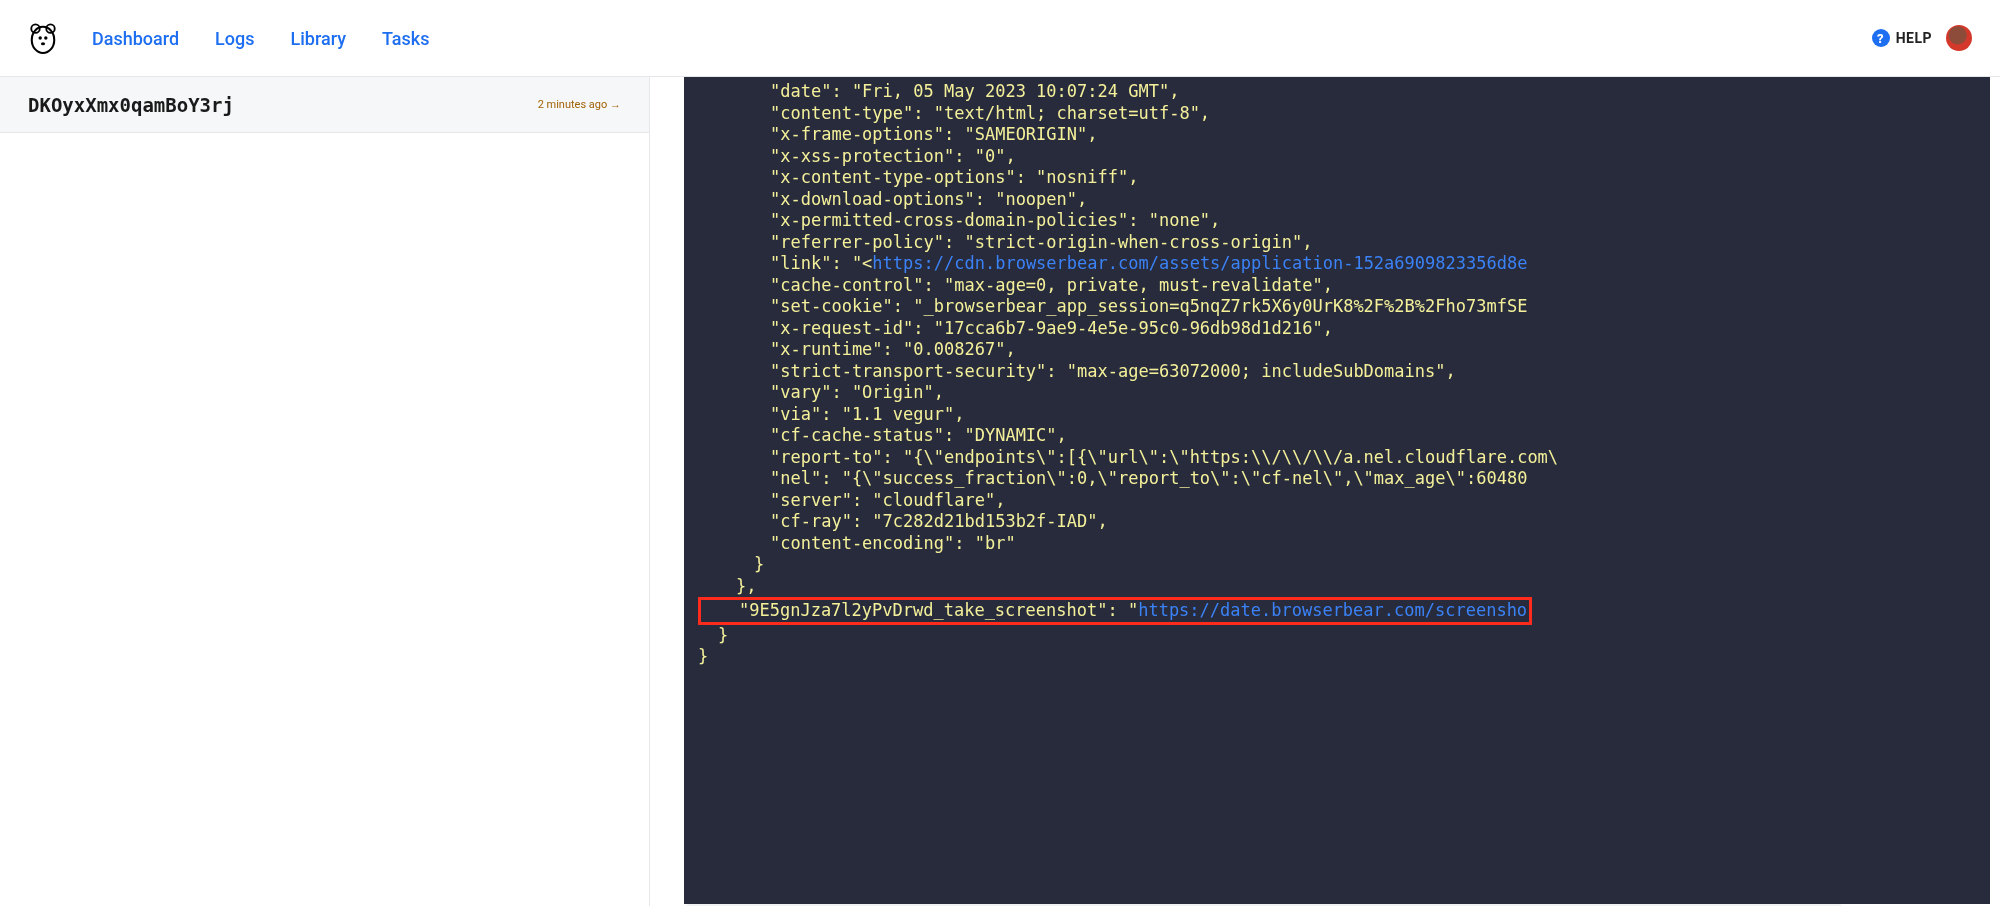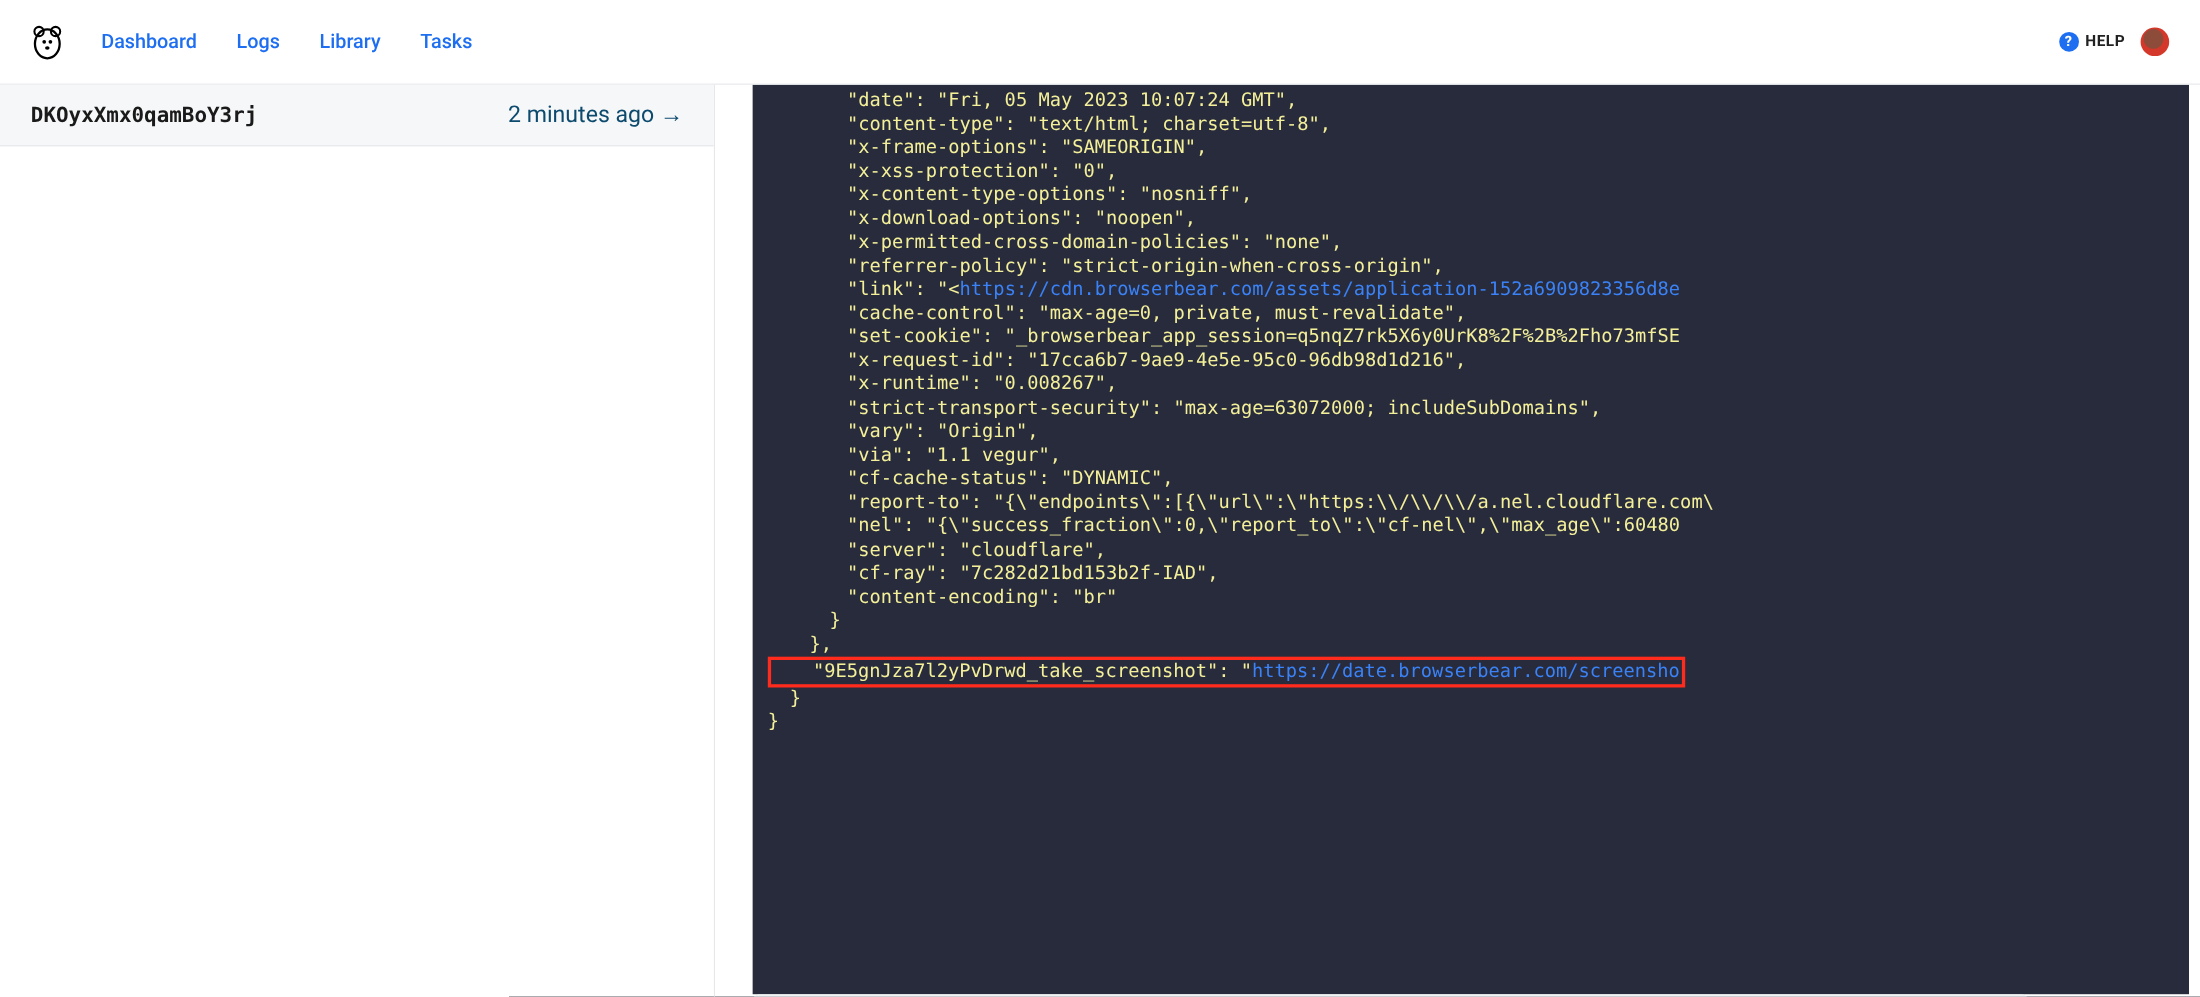--- a/index.html
+++ b/index.html
@@ -78,22 +78,22 @@
     justify-content: space-between;
     padding: 0 28px;
   }
   .entry-id {
     font-family: ui-monospace, SFMono-Regular, Menlo, Consolas, monospace;
     font-weight: 700;
     font-size: 19px;
     color: #1a1a1a;
   }
   .entry-time {
-    font-size: 21px;
-    color: #0c4a6e;
+    font-size: 11px;
+    color: #a16207;
   }
 
   .left-body {
     padding: 24px 28px;
   }
   .hint {
     font-size: 18px;
     color: #8a8f98;
     margin-bottom: 10px;
   }

